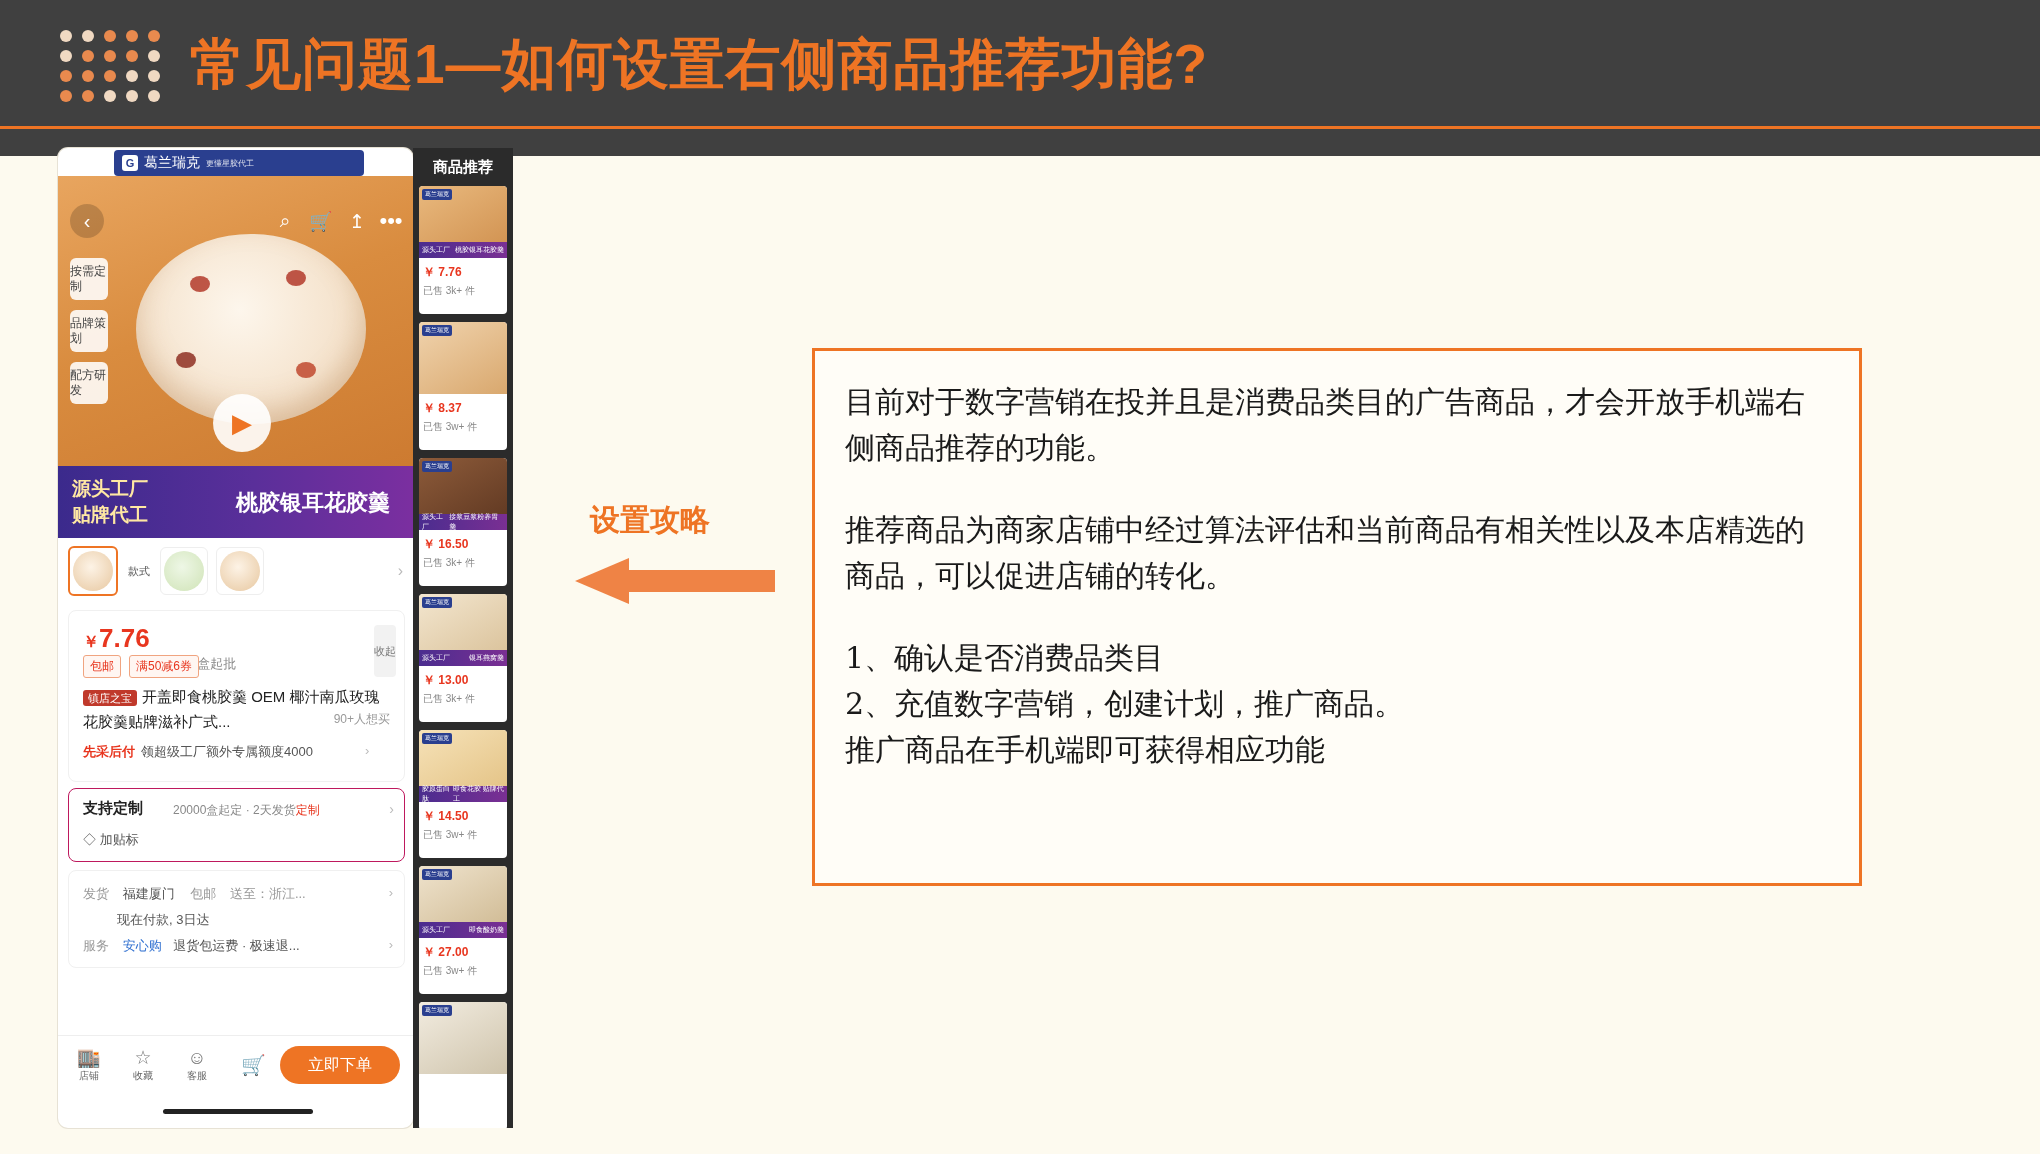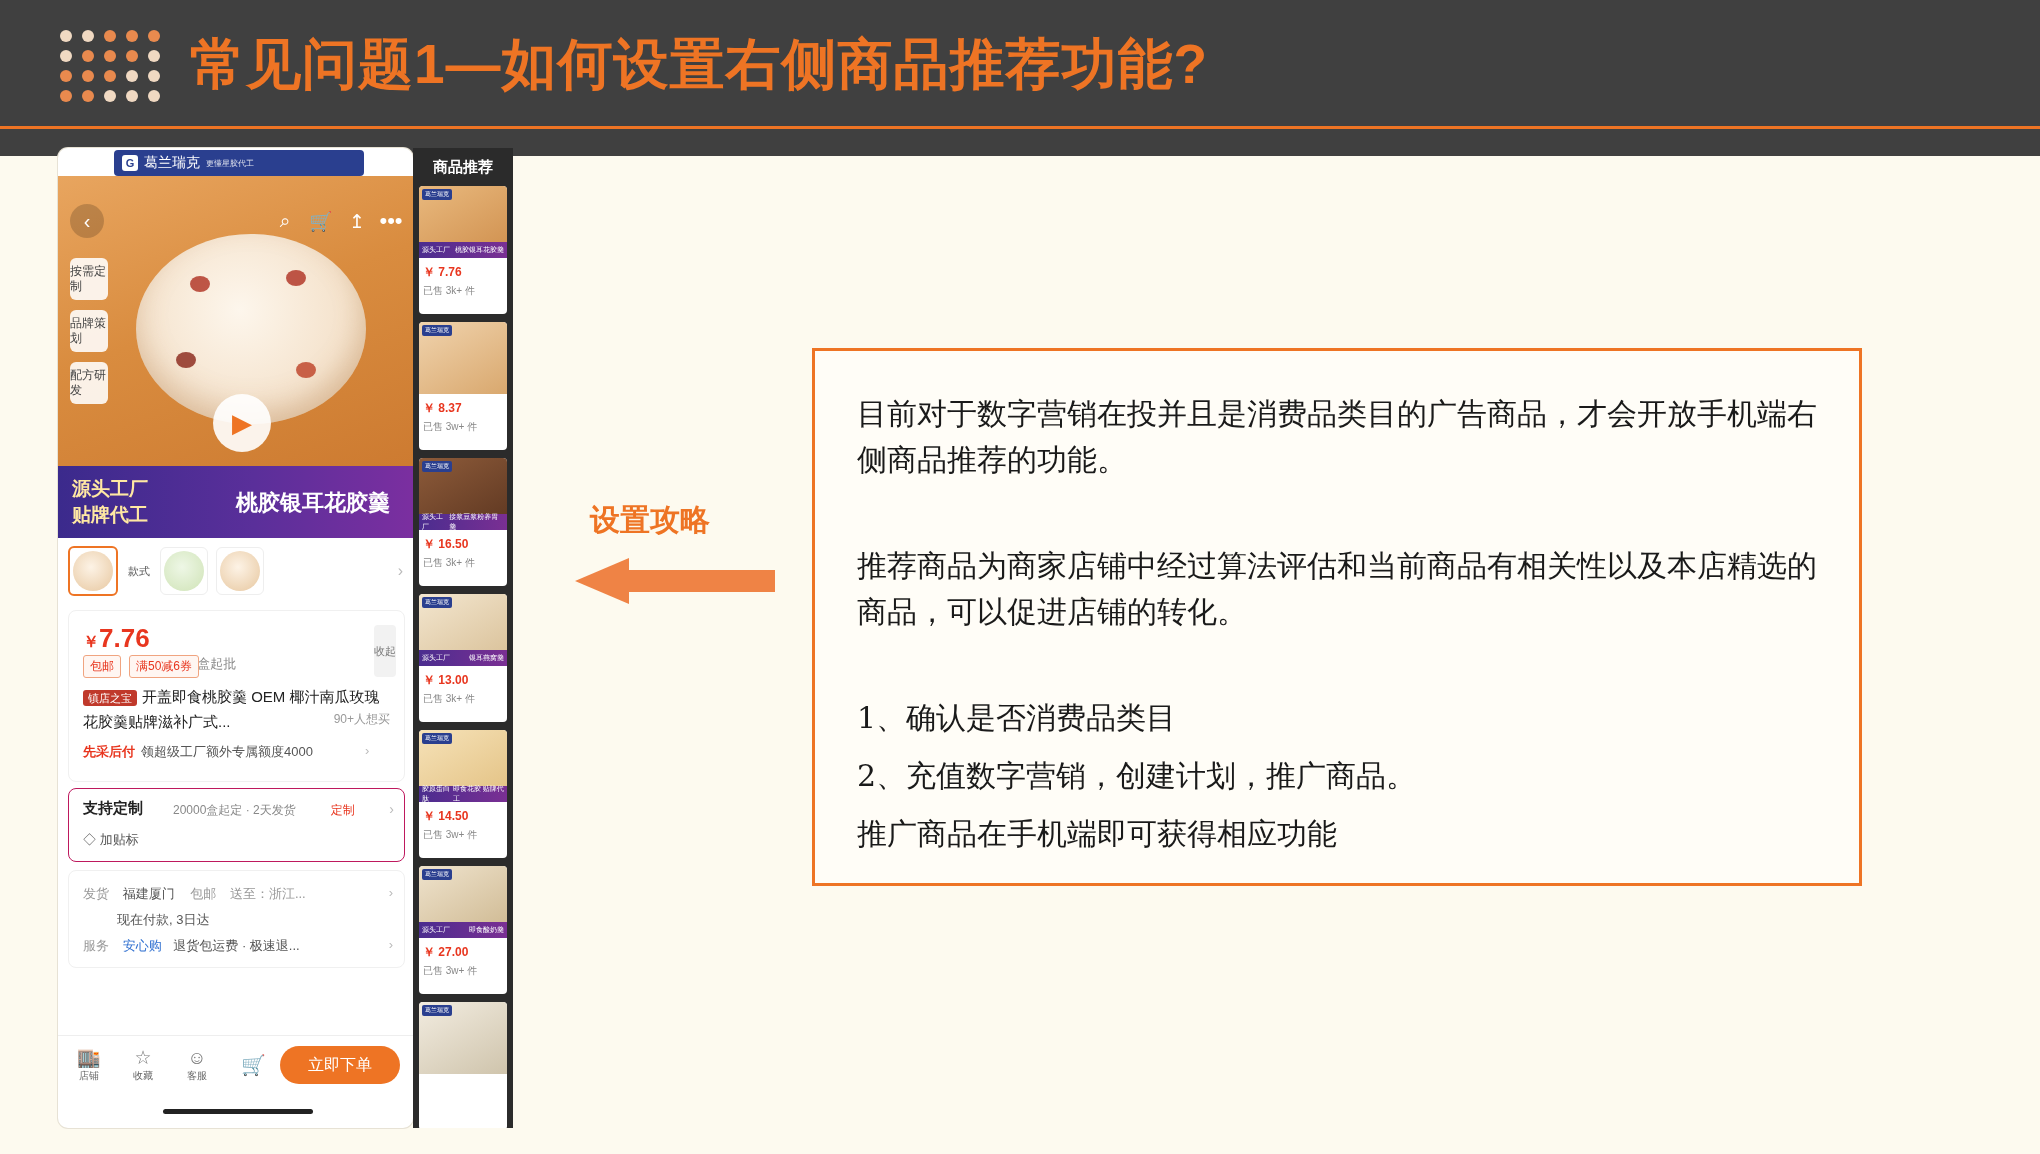--- a/index.html
+++ b/index.html
@@ -122,21 +122,21 @@
   .promoline{position:absolute;left:14px;top:132px;font-size:13px;color:#555;}
   .promoline .hl{color:#e8361f;font-weight:bold;margin-right:6px;}
   .promoline .chv{position:absolute;left:282px;top:0;color:#bbb;}
 
   .customcard{
     position:absolute;left:10px;top:640px;width:335px;height:72px;background:#fff;
     border:1px solid #be185d;border-radius:8px;
   }
   .cc-t{position:absolute;left:14px;top:10px;font-size:15px;font-weight:bold;color:#222;}
   .cc-s{position:absolute;left:104px;top:13px;font-size:12px;color:#888;}
-  .cc-red{color:#e8361f;margin-left:35px;}
+  .cc-red{color:#e8361f;}
   .cc-tag{position:absolute;left:14px;top:42px;font-size:13px;color:#555;}
   .cc-chev{position:absolute;right:10px;top:12px;color:#bbb;font-size:14px;}
 
   .shipcard{
     position:absolute;left:10px;top:722px;width:335px;height:96px;background:#fff;
     border:1px solid #f0f0f0;border-radius:8px;font-size:13px;color:#555;
   }
   .sc-row{position:absolute;left:14px;width:310px;}
   .sc-row .k{color:#999;margin-right:10px;}
   .sc-row .chv{position:absolute;right:0;top:0;color:#bbb;}
@@ -191,21 +191,21 @@
   .arrow .shaft{position:absolute;left:52px;top:12px;width:148px;height:22px;background:#ef8345;}
   .arrow .head{position:absolute;left:0;top:0;width:0;height:0;border-top:23px solid transparent;border-bottom:23px solid transparent;border-right:54px solid #ef8345;}
 
   
   .panel{
     position:absolute;left:812px;top:348px;width:1050px;height:538px;
     border:3px solid #ee7424;background:#fffdf7;box-sizing:border-box;
     padding:28px 30px;
   }
   .panel p{
-    margin:12px;
+    margin:0;
     font-family:"DejaVu Serif", serif;
     font-size:30px;line-height:46px;color:#1a1a1a;
   }
   .panel .gap{height:36px;}
 </style>
 </head>
 <body>
 
 <div class="header">
   <div class="dots">

